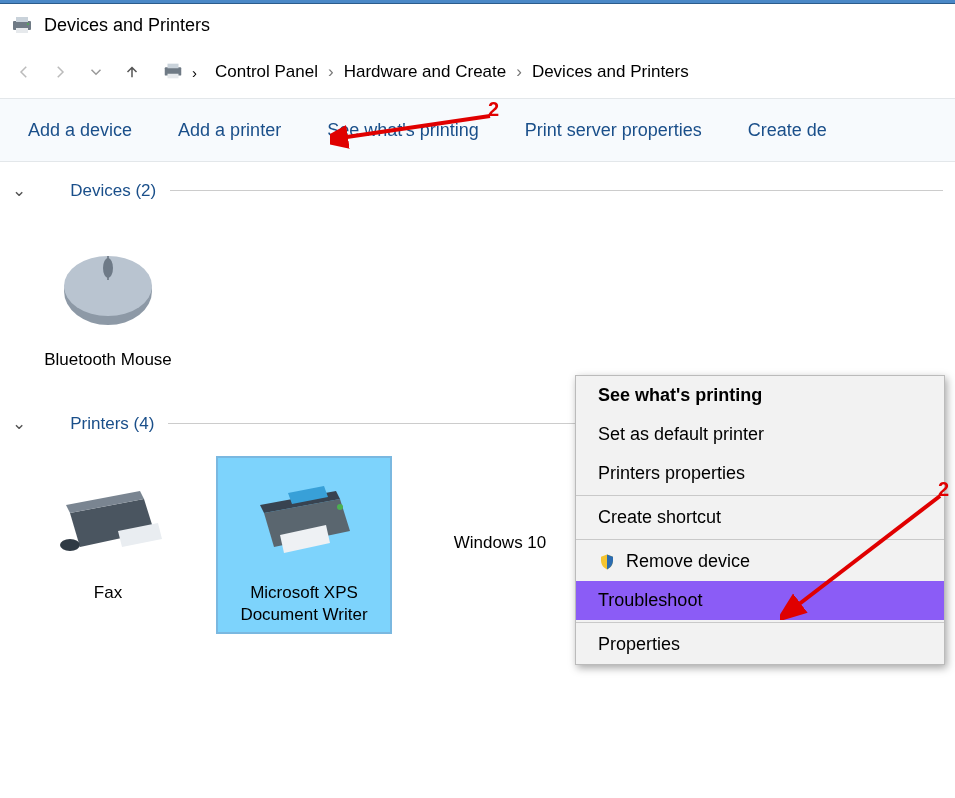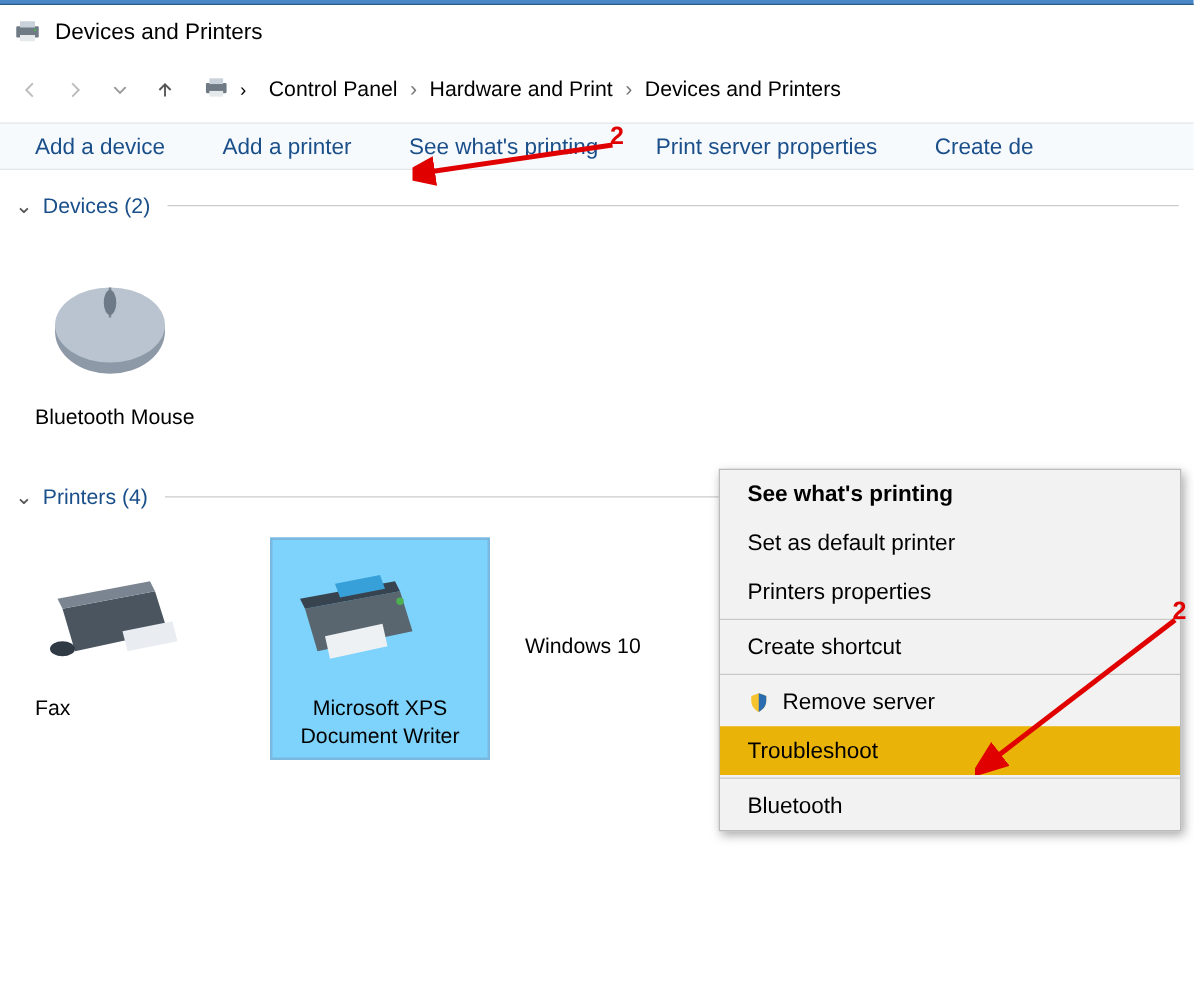--- a/index.html
+++ b/index.html
@@ -7,37 +7,37 @@
 .topbar { height: 4px; background: #4a88c7; border-bottom: 1px solid #2b5c8c; }
 .title-row { display: flex; align-items: center; padding: 6px 10px; height: 42px; }
 .title-row .icon { width: 24px; height: 24px; margin-right: 10px; }
 .title-text { font-size: 18px; color: #000; }
 .nav-row { display: flex; align-items: center; padding: 4px 10px; height: 52px; gap: 8px; }
 .nav-btn { width: 28px; height: 28px; display: flex; align-items: center; justify-content: center; color: #888; border-radius: 2px; }
 .nav-btn svg { width: 18px; height: 18px; }
 .breadcrumb { display: flex; align-items: center; gap: 6px; font-size: 17px; color: #000; margin-left: 6px; }
 .breadcrumb .sep { color: #777; }
 .crumb { padding: 2px 4px; }
-.toolbar { display: flex; align-items: center; gap: 46px; padding: 14px 28px 14px 28px; height: 38px; background: #f7fafd; border-top: 1px solid #e3e7ea; border-bottom: 1px solid #e3e7ea; }
+.toolbar { display: flex; align-items: center; gap: 46px; padding: 14px 28px 14px 28px; height: 64px; background: #f7fafd; border-top: 1px solid #e3e7ea; border-bottom: 1px solid #e3e7ea; }
 .tool-link { color: #1a4f8a; font-size: 18px; white-space: nowrap; }
 .content { padding: 10px 12px; }
 .group-header { display: flex; align-items: center; gap: 8px; font-size: 17px; padding: 8px 0 4px 0; }
 .group-header .chev { color: #555; }
-.group-label { color: #1a4f8a; }
+.group-label { color: #1a4f8a; margin-left: 36px; }
 .group-line { flex: 1; border-top: 1px solid #ccc; margin-left: 6px; }
 .items { display: flex; flex-wrap: wrap; gap: 20px; padding: 18px 8px 26px 8px; }
-.item { width: 176px; display: flex; flex-direction: column; align-items: flex-start; text-align: center; gap: 8px; padding: 6px; border: 2px solid transparent; }
+.item { width: 176px; display: flex; flex-direction: column; align-items: center; text-align: center; gap: 8px; padding: 6px; border: 2px solid transparent; }
 .item.selected { background: #7dd3fc; border: 2px solid #7ab8e0; }
 .item .ico { width: 120px; height: 110px; display: flex; align-items: center; justify-content: center; }
 .item .label { font-size: 17px; color: #000; line-height: 1.3; }
 .context-menu { position: absolute; top: 375px; left: 575px; width: 370px; background: #f2f2f2; box-shadow: 2px 3px 8px rgba(0,0,0,.35); border: 1px solid #bbb; z-index: 50; }
 .cm-item { padding: 9px 22px; font-size: 18px; color: #000; display: flex; align-items: center; gap: 10px; }
 .cm-item.bold { font-weight: 600; }
 .cm-sep { border-top: 1px solid #c9c9c9; margin: 2px 0; }
-.cm-item.white { background: #eab308; }
+.cm-item.white { background: #8b5cf6; }
 .shield { width: 18px; height: 18px; }
 .annotation { position: absolute; color: #e00000; font-size: 20px; font-weight: 600; pointer-events: none; z-index: 100; }
 .arrow { position: absolute; z-index: 99; pointer-events: none; }
 </style>
 </head>
 <body>
 
 <div class="topbar"></div>
 
 <div class="title-row">
@@ -77,21 +77,21 @@
     <svg width="22" height="22" viewBox="0 0 24 24">
         <rect x="3" y="8" width="18" height="9" rx="1" fill="#6f7a85"></rect>
         <rect x="6" y="4" width="12" height="5" fill="#c9d2da"></rect>
         <rect x="6" y="15" width="12" height="5" fill="#e6e9ec"></rect>
       </svg>
   </span>
   <span class="sep">›</span>
   <div class="breadcrumb">
     <span class="crumb">Control Panel</span>
     <span class="sep">›</span>
-    <span class="crumb">Hardware and Print</span>
+    <span class="crumb">Hardware and Create</span>
     <span class="sep">›</span>
     <span class="crumb">Devices and Printers</span>
   </div>
 </div>
 
 <div class="toolbar">
   <span class="tool-link">Add a device</span>
   <span class="tool-link">Add a printer</span>
   <span class="tool-link">See what's printing</span>
   <span class="tool-link">Print server properties</span>
@@ -173,28 +173,28 @@
       <span>Create shortcut</span>
     </div>
   <div class="cm-sep"></div>
   <div class="cm-item">
     <span class="shield">
       <svg viewBox="0 0 24 24">
           <path d="M12 2l8 3v5c0 6-4 10-8 12-4-2-8-6-8-12V5l8-3z" fill="#f4c430"></path>
           <path d="M12 2v20c4-2 8-6 8-12V5l-8-3z" fill="#2b6cb0"></path>
         </svg>
     </span>
-    <span>Remove server</span>
+    <span>Remove device</span>
   </div>
   <div class="cm-item white">
       <span>Troubleshoot</span>
     </div>
   <div class="cm-sep"></div>
   <div class="cm-item">
-      <span>Bluetooth</span>
+      <span>Properties</span>
     </div>
 </div>
 
 <svg class="arrow" style="left:330px; top:110px" width="170" height="40">
   <defs>
       <marker id="ah1" markerWidth="10" markerHeight="10" refX="2" refY="3" orient="auto">
         <path d="M0,0 L0,6 L8,3 z" fill="#e00000"></path>
       </marker>
     </defs>
   <line x1="160" y1="6" x2="10" y2="28" stroke="#e00000" stroke-width="4" marker-end="url(#ah1)"></line>

